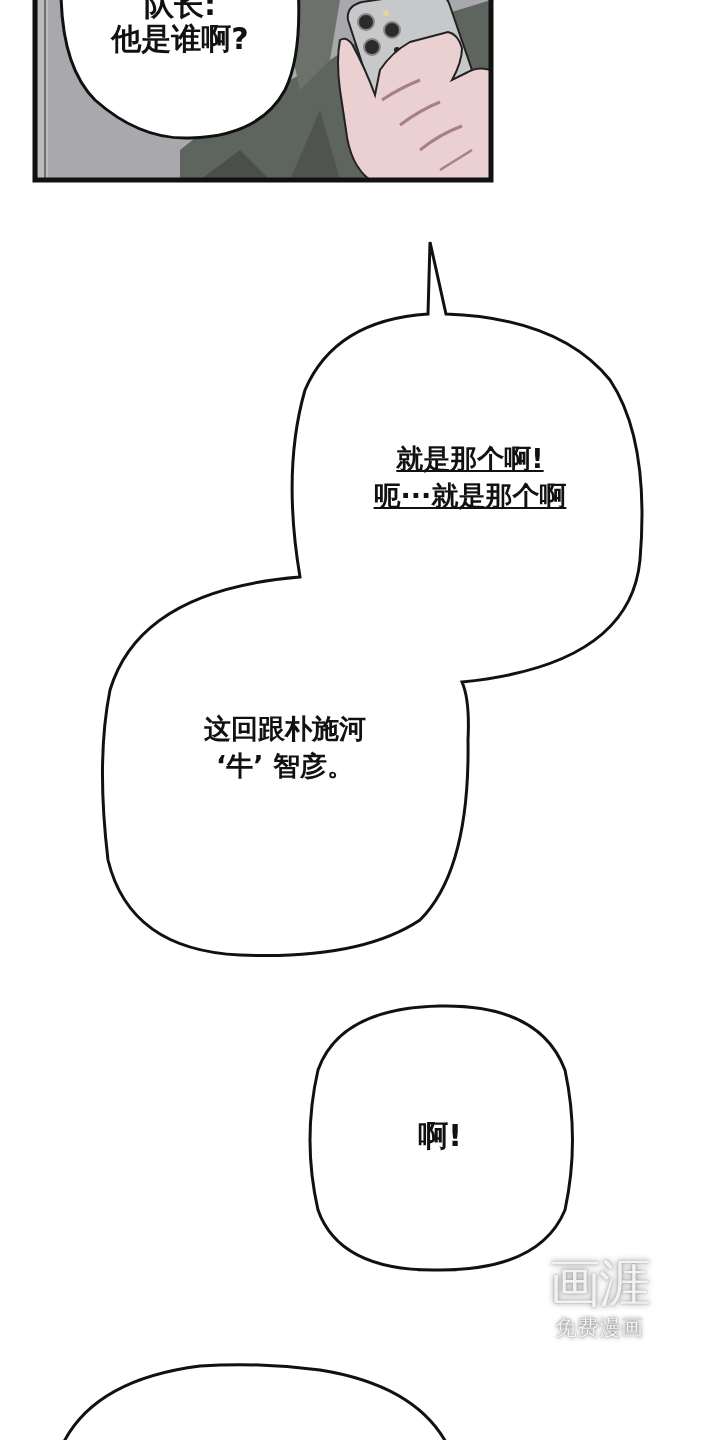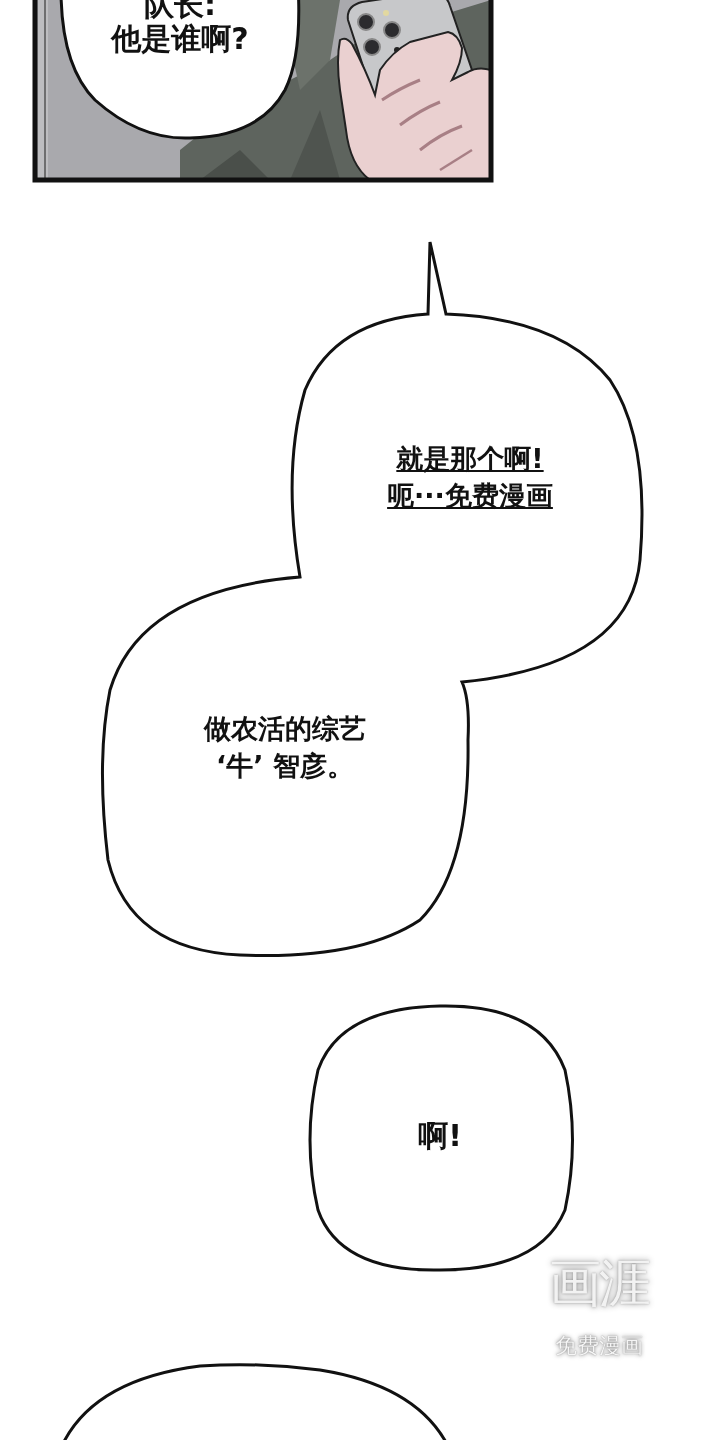--- a/index.html
+++ b/index.html
@@ -8,21 +8,21 @@
     .layer { position: absolute; left: 0; top: 0; width: 720px; height: 1440px; }
     .text { position: absolute; color: #111; font-weight: bold; text-align: center;
             line-height: 1.4; white-space: nowrap; }
     .panel-text { font-size: 30px; line-height: 1.25; }
     .b1 { left: 330px; top: 440px; width: 280px; font-size: 27px; line-height: 1.38; text-decoration: underline; }
     .b2 { left: 160px; top: 710px; width: 250px; font-size: 27px; line-height: 1.38; }
     .b3 { left: 400px; top: 1115px; width: 80px; font-size: 30px; }
     .watermark { position: absolute; left: 534px; top: 1256px; width: 130px; text-align: center; }
     .wm-logo { font-size: 52px; font-weight: normal; color: #f2f2f2; letter-spacing: -2px;
                text-shadow: 0 0 6px rgba(0,0,0,0.45), 0 0 2px rgba(0,0,0,0.3); line-height: 1.05; }
-    .wm-sub { font-size: 22px; color: #f5f5f5; margin-top: 20px;
+    .wm-sub { font-size: 22px; color: #f5f5f5; margin-top: 2px;
               text-shadow: 0 0 4px rgba(0,0,0,0.55), 0 0 1px rgba(0,0,0,0.4); }
   </style>
 </head>
 <body>
 
 <svg class="layer" viewBox="0 0 720 1440">
   <defs>
     <clipPath id="panelClip">
         <rect x="35" y="0" width="456" height="180"></rect>
       </clipPath>
@@ -75,25 +75,25 @@
            Q282 470 305 390
            Q335 320 428 314 Z" fill="#ffffff" stroke="#111" stroke-width="3" stroke-linejoin="miter"></path>
 
   <path d="M440 1006 Q540 1004 565 1070 Q580 1140 565 1210 Q540 1270 440 1270 Q340 1272 318 1210 Q302 1140 318 1070 Q340 1008 440 1006 Z" fill="#ffffff" stroke="#111" stroke-width="3"></path>
 
   <path d="M60 1450 Q90 1380 200 1366 Q260 1362 320 1370 Q420 1386 450 1450" fill="#ffffff" stroke="#111" stroke-width="3"></path>
 </svg>
 
 <div class="text b1">
   <div>就是那个啊!</div>
-  <div>呃···免费漫画</div>
+  <div>呃···就是那个啊</div>
 </div>
 
 <div class="text b2">
-  <div>做农活的综艺</div>
+  <div>这回跟朴施河</div>
   <div>‘牛’ 智彦。</div>
 </div>
 
 <div class="text b3">
   <div>啊!</div>
 </div>
 
 <div class="watermark">
   <div class="wm-logo">画涯</div>
   <div class="wm-sub">免费漫画</div>

